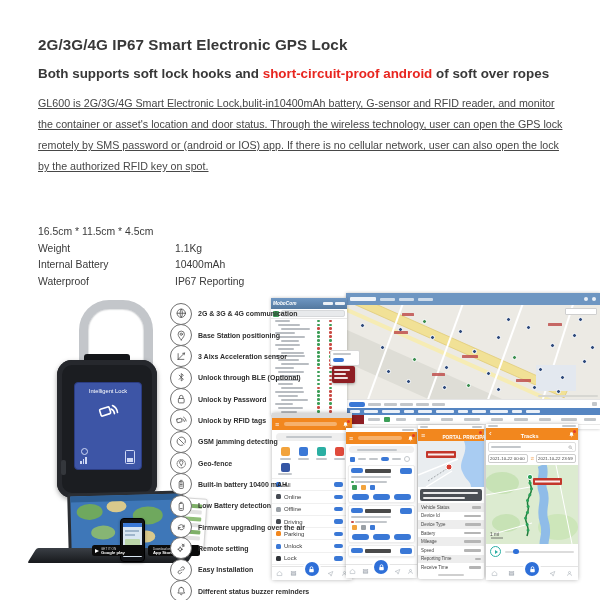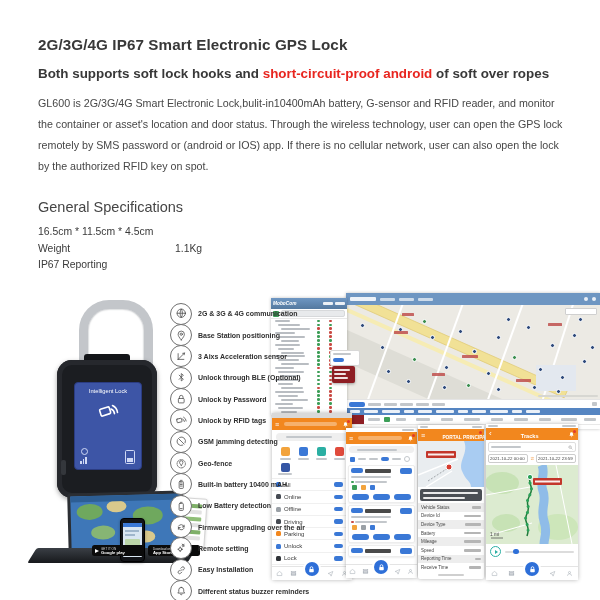--- a/index.html
+++ b/index.html
@@ -6,21 +6,21 @@
     --orange:#F2871E; --blue:#2E6FD8; --steel:#6E96C2; --thead:#5585C2;
     --darkred:#8E1E24; --red:#E8251F; --ink:#3b3b3b;
   }
   html,body{margin:0;padding:0;background:#fff;}
   body{font-family:"Liberation Sans","DejaVu Sans",sans-serif;color:var(--ink);}
   #canvas{position:relative;width:600px;height:600px;background:#fff;overflow:hidden;}
   .abs{position:absolute;}
   .h1{left:38px;top:36px;font-size:15.2px;font-weight:bold;color:#383838;letter-spacing:.1px;}
   .h2{left:38px;top:66px;font-size:13.4px;font-weight:bold;color:#383838;white-space:nowrap;}
   .h2 .red{color:var(--red);}
-  .desc{left:38px;top:93px;width:534px;font-size:10.7px;line-height:21px;color:#474747;}
+  .desc{left:38px;top:93px;width:534px;font-size:10.7px;line-height:21px;color:#474747;text-decoration:underline;}
   .spec-heading{left:38px;top:199px;font-size:14.5px;color:#454545;}
   #specrows{left:38px;top:223px;width:330px;}
   .specrow{display:flex;height:16.8px;align-items:center;font-size:10.4px;color:#3a3a3a;}
   .specrow .sl{width:137px;}
   
   #features{left:170px;top:303px;width:178px;z-index:7;}
   .feat{display:flex;align-items:center;height:21.35px;gap:6px;}
   .fcir{width:20px;height:20px;min-width:20px;border:1.2px solid #707070;border-radius:50%;display:flex;align-items:center;justify-content:center;background:#fff;}
   .fcir svg{width:12.5px;height:12.5px;}
   .flabel{font-size:7px;font-weight:bold;color:#2f2f2f;white-space:nowrap;}
@@ -120,30 +120,34 @@
 </style>
 </head>
 <body>
 
 <div id="canvas">
 
   <div class="abs h1">2G/3G/4G IP67 Smart Electronic GPS Lock</div>
   <div class="abs h2"><span>Both supports soft lock hooks and </span><span class="red">short-circuit-proof android</span><span> of soft over ropes</span></div>
   <div class="abs desc">GL600 is 2G/3G/4G Smart Electronic Lock,bulit-in10400mAh battery, G-sensor and RFID reader, and monitor the container or asset's location and door status. Through the wireless technology, user can open the GPS lock remotely by SMS password or (android or IOS) app. If there is no cellular network, user can also open the lock by the authorized RFID key on spot.</div>
 
-  <div class="abs spec-heading">General Specifications</div>
   <div class="abs" id="specrows">
       <div class="specrow">
         <span class="sv">16.5cm * 11.5cm * 4.5cm</span>
       </div>
       <div class="specrow">
         <span class="sl">Weight</span>
         <span class="sv">1.1Kg</span>
       </div>
       <div class="specrow">
+        <span class="sl">Internal Battery</span>
+        <span class="sv">10400mAh</span>
+      </div>
+      <div class="specrow">
+        <span class="sl">Waterproof</span>
         <span class="sv">IP67 Reporting</span>
       </div>
     </div>
 
   <div class="abs" id="lock">
     <div class="shackle"></div>
     <div class="clasp"></div>
     <div class="lockbody">
       <div class="sidebtn"></div>
       <div class="screen">

